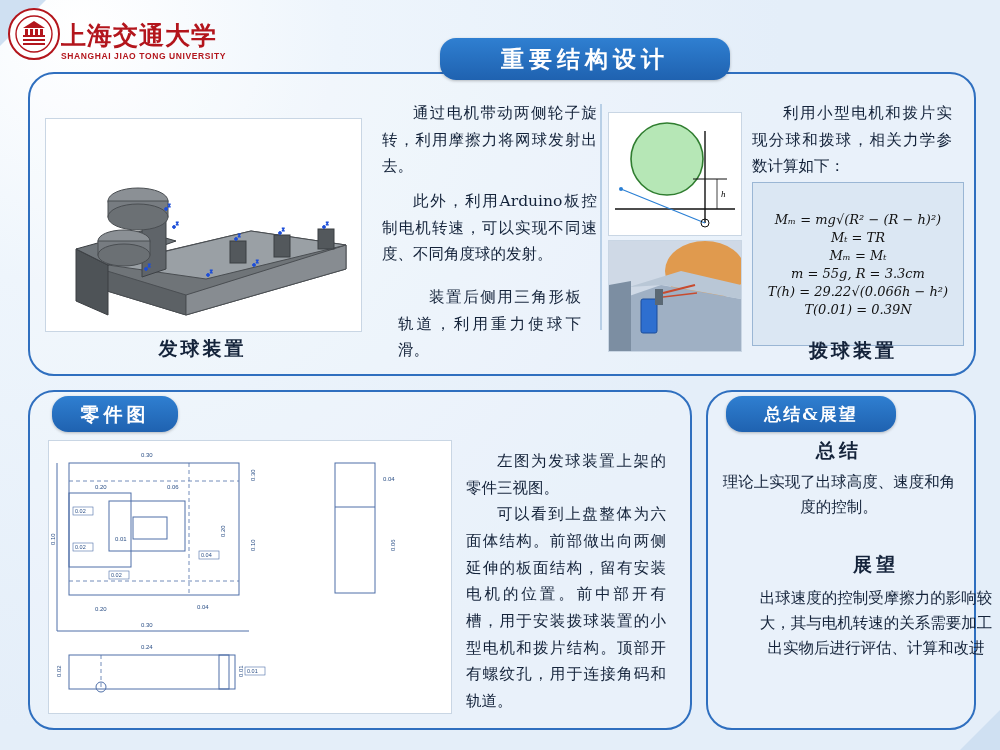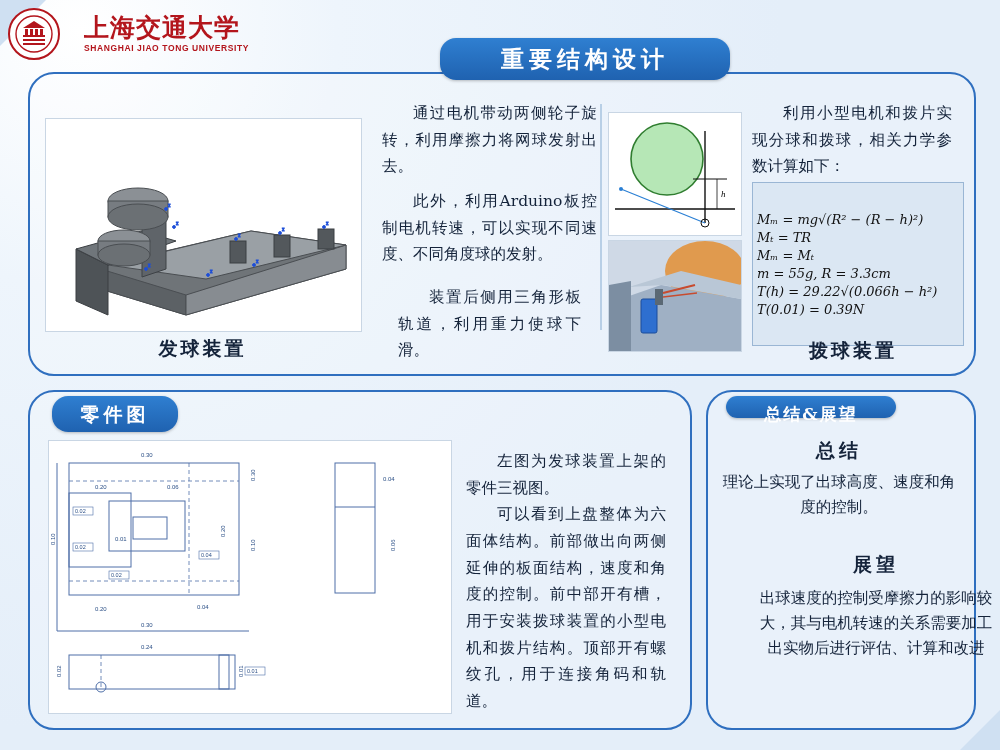--- a/index.html
+++ b/index.html
@@ -18,21 +18,21 @@
       linear-gradient(160deg,#f3f8fd 0%,#e3eefa 100%);
   }
   .corner-tri{
     position:absolute;width:0;height:0;
   }
   .tri-tl{top:0;left:0;border-top:46px solid #cfe0f2;border-right:46px solid transparent;}
   .tri-br{bottom:0;right:0;border-bottom:40px solid #cfe0f2;border-left:40px solid transparent;}
 
   
   .logo{
-    position:absolute;left:8px;top:8px;display:flex;align-items:center;gap:24px;
+    position:absolute;left:8px;top:8px;display:flex;align-items:flex-end;gap:1px;
   }
   .logo-seal{
     width:48px;height:48px;border-radius:50%;
     border:2px solid #b3151c;display:flex;align-items:center;justify-content:center;
     background:#fff;
   }
   .logo-seal svg{display:block}
   .logo-text{display:flex;flex-direction:column;line-height:1;}
   .logo-cn{
     font-family:"DejaVu Serif","Liberation Serif",serif;
@@ -80,32 +80,32 @@
     font-weight:bold;color:#14233a;letter-spacing:3px;text-align:center;
   }
 
   .vdiv{position:absolute;width:2px;background:#b8cfe6;}
 
   
   .formula-box{
     background:#dbe7f3;border:1px solid #9ab6d4;
     font-family:"DejaVu Serif","Liberation Serif",serif;
     color:#111;
-    display:flex;flex-direction:column;align-items:flex-start;justify-content:center;
+    display:flex;flex-direction:column;align-items:center;justify-content:center;
     gap:3px;padding:6px 4px;
   }
   .formula-box div{font-size:13px;font-style:italic;white-space:nowrap;}
 
   
   #panel-bl{left:28px;top:390px;width:660px;height:336px;}
   #title-bl{position:absolute;left:52px;top:396px;width:126px;height:36px;line-height:36px;font-size:19px;letter-spacing:4px;}
 
   
   #panel-br{left:706px;top:390px;width:266px;height:336px;}
-  #title-br{position:absolute;left:726px;top:396px;width:170px;height:22px;line-height:36px;font-size:17px;letter-spacing:2px;}
+  #title-br{position:absolute;left:726px;top:396px;width:170px;height:36px;line-height:36px;font-size:17px;letter-spacing:2px;}
   .sub-head{
     font-family:"DejaVu Serif","Liberation Serif",serif;
     font-weight:bold;color:#14233a;letter-spacing:4px;text-align:center;font-size:19px;
   }
   .br-body{
     font-family:"DejaVu Serif","Liberation Serif",serif;
     color:#14233a;font-size:15.5px;line-height:1.6;text-align:center;
   }
 
   
@@ -295,21 +295,21 @@
       <rect x="150" y="110" width="20" height="8" fill="#fff" stroke="#4e6fa8" stroke-width=".6"></rect>
         <text x="152" y="116">0.04</text>
       <rect x="196" y="226" width="20" height="8" fill="#fff" stroke="#4e6fa8" stroke-width=".6"></rect>
         <text x="198" y="232">0.01</text>
     </g>
   </svg>
 </div>
 
 <div class="cn-text" style="position:absolute;left:466px;top:448px;width:200px;font-size:15.5px;">
   <p style="margin:0;text-indent:2em;">左图为发球装置上架的零件三视图。</p>
-  <p style="margin:0;text-indent:2em;">可以看到上盘整体为六面体结构。前部做出向两侧延伸的板面结构，速度和角度的控制。前中部开有槽，用于安装拨球装置的小型电机和拨片结构。顶部开有螺纹孔，用于连接角码和轨道。</p>
+  <p style="margin:0;text-indent:2em;">可以看到上盘整体为六面体结构。前部做出向两侧延伸的板面结构，留有安装电机的位置。前中部开有槽，用于安装拨球装置的小型电机和拨片结构。顶部开有螺纹孔，用于连接角码和轨道。</p>
 </div>
 
 <div class="panel" id="panel-br"></div>
 <div class="pill" id="title-br">总结&amp;展望</div>
 
 <div style="position:absolute;left:718px;top:438px;width:242px;">
   <div class="sub-head">总结</div>
   <div class="br-body" style="margin-top:6px;">理论上实现了出球高度、速度和角度的控制。</div>
 </div>
 

